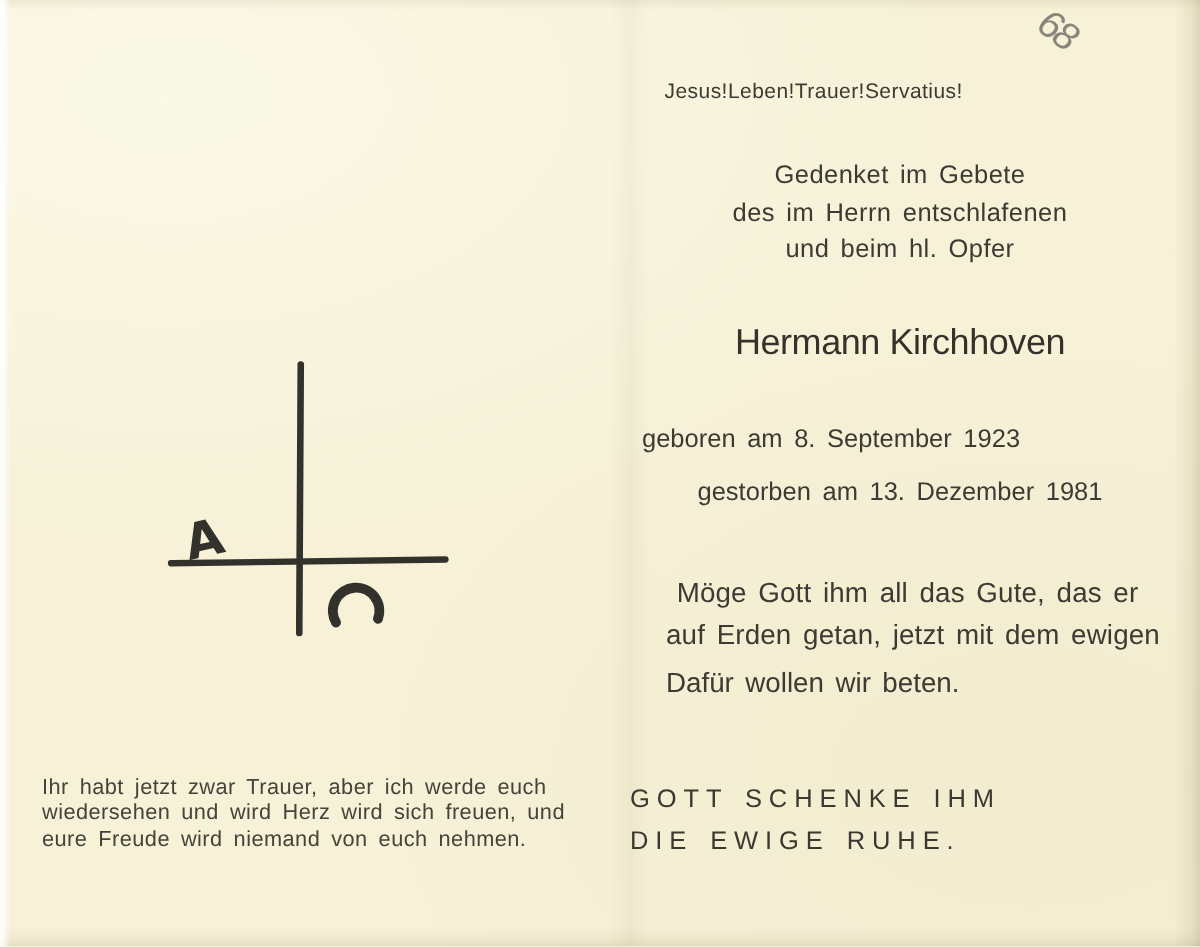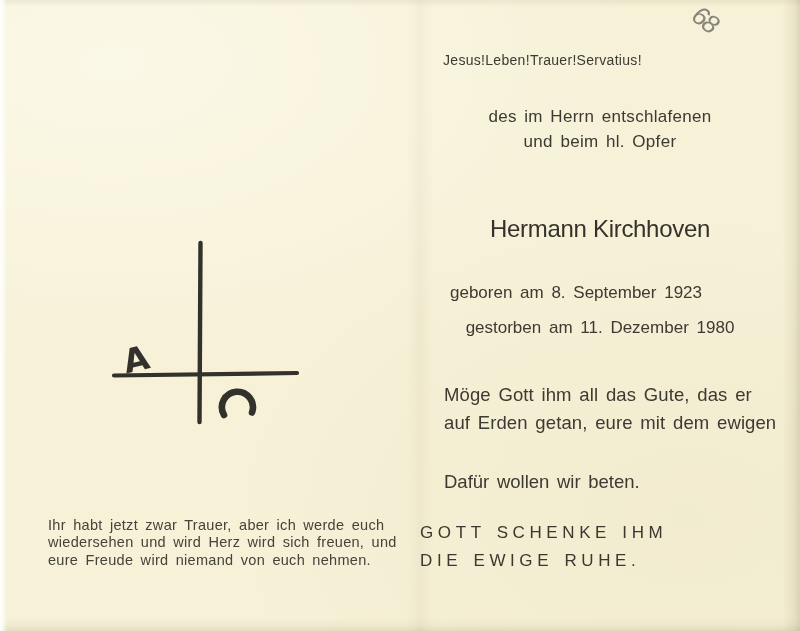--- a/index.html
+++ b/index.html
@@ -67,47 +67,47 @@
   .deceased-name {
     left: 420px;
     top: 215px;
     width: 360px;
     text-align: center;
     font-size: 24px;
     letter-spacing: -0.3px;
     color: #34322b;
   }
   .birth-line {
-    left: 396px;
+    left: 428px;
     top: 283px;
     width: 360px;
-    text-align: center;
     font-size: 17px;
     word-spacing: 3px;
   }
   .death-line {
     left: 420px;
     top: 318px;
     width: 360px;
     text-align: center;
     font-size: 17px;
     word-spacing: 3px;
   }
   .prayer-block {
     left: 444px;
     top: 381px;
     width: 322px;
     font-size: 18.5px;
     line-height: 28px;
     word-spacing: 2.5px;
     letter-spacing: 0.1px;
+    text-align: center;
   }
   .prayer-footer {
     left: 444px;
-    top: 471px;
+    top: 444px;
     font-size: 18.5px;
     word-spacing: 2.5px;
   }
   .closing-block {
     left: 420px;
     top: 519px;
     width: 360px;
     text-align: left;
     font-size: 17px;
     line-height: 27.5px;
@@ -117,21 +117,21 @@
   }
 
   
   .cross-symbol {
     left: 100px;
     top: 233px;
     width: 210px;
     height: 200px;
   }
   .verse-block {
-    left: 48px;
+    left: 28px;
     top: 517px;
     width: 334px;
     font-size: 14.5px;
     line-height: 17.4px;
     word-spacing: 3px;
     letter-spacing: 0.3px;
     color: #45433a;
   }
 </style>
 </head>
@@ -155,33 +155,34 @@
   </div>
 
   <div class="abs invocation">
     <span>Jesus!</span>
     <span>Leben!</span>
     <span>Trauer!</span>
     <span>Servatius!</span>
   </div>
 
   <div class="abs intro-block">
+    <div class="nowrap">Gedenket im Gebete</div>
     <div class="nowrap">des im Herrn entschlafenen</div>
     <div class="nowrap">und beim hl. Opfer</div>
   </div>
 
   <div class="abs deceased-name">Hermann Kirchhoven</div>
 
   <div class="abs birth-line">geboren am 8. September 1923</div>
 
-  <div class="abs death-line">gestorben am 11. Dezember 1980</div>
+  <div class="abs death-line">gestorben am 13. Dezember 1981</div>
 
   <div class="abs prayer-block">
     <div class="nowrap">Möge Gott ihm all das Gute, das er</div>
-    <div class="nowrap">auf Erden getan, eure mit dem ewigen</div>
+    <div class="nowrap">auf Erden getan, jetzt mit dem ewigen</div>
   </div>
 
   <div class="abs prayer-footer">Dafür wollen wir beten.</div>
 
   <div class="abs closing-block">
     <div class="nowrap">GOTT SCHENKE IHM</div>
     <div class="nowrap">DIE EWIGE RUHE.</div>
   </div>
 
 </div>

